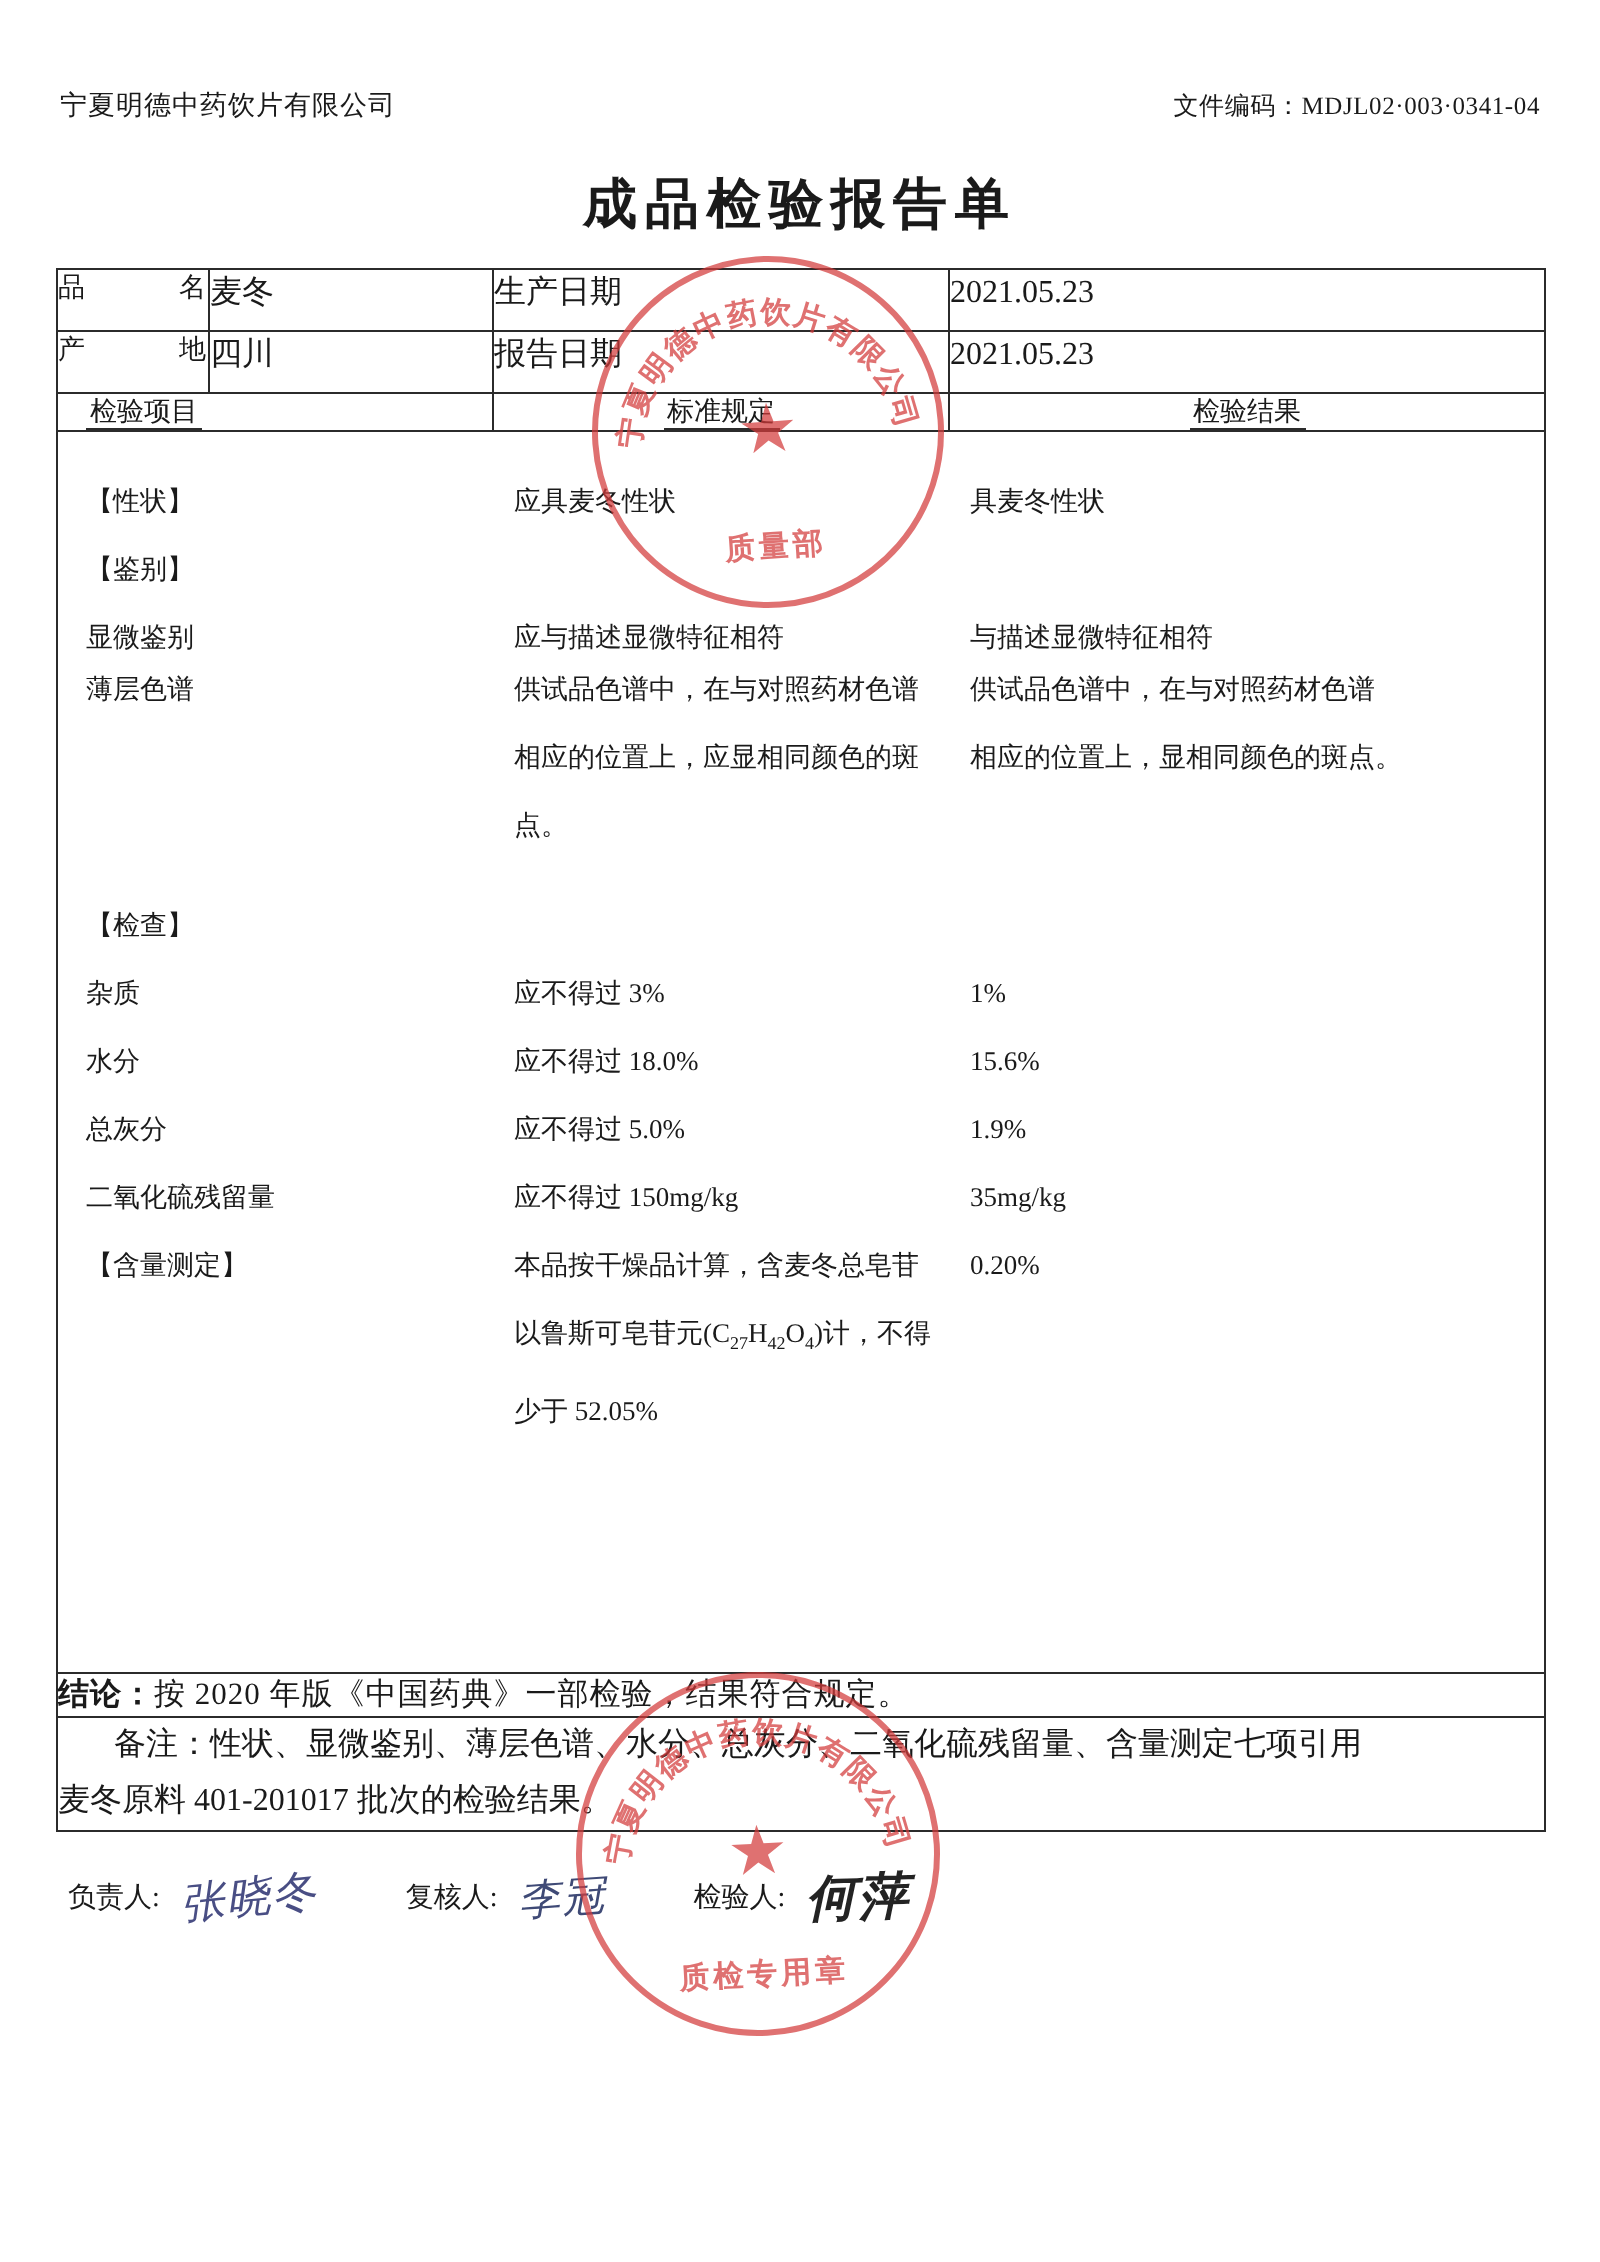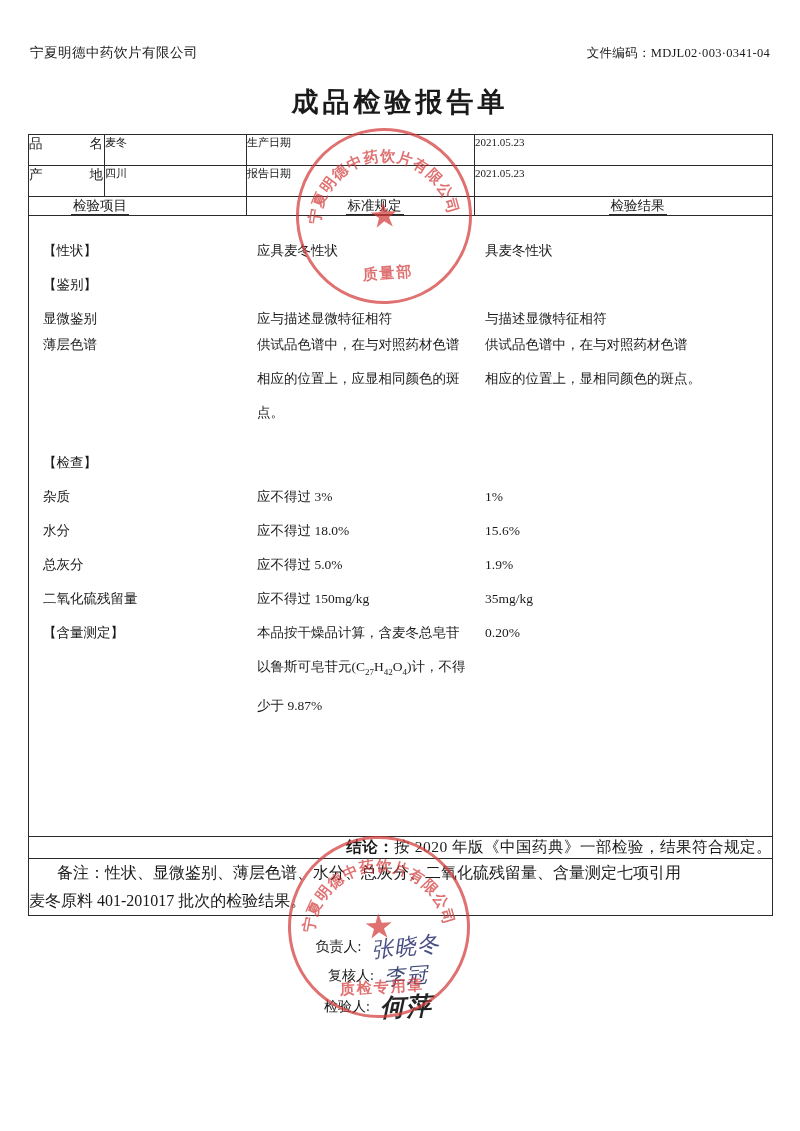--- a/index.html
+++ b/index.html
@@ -54,41 +54,41 @@
     width: 744px;
     table-layout: fixed;
   }
   table.main td {
     border: 1px solid #2b2b2b;
     padding: 0;
     vertical-align: top;
   }
   .cellpad {
     padding: 6px 10px;
-    font-size: 11px;
+    font-size: 16px;
     line-height: 1.45;
   }
   .lbl {
     font-size: 13.5px;
     padding: 6px 10px;
     white-space: nowrap;
   }
   .lbl-spread {
     display: inline-block;
     width: 74px;
     text-align: justify;
     text-align-last: justify;
   }
   .meta-row td { height: 30px; margin-left: 10px; }
   .colhdr {
     text-align: center;
     font-size: 13.5px;
     padding: 9px 4px 7px 4px;
   }
-  .colhdr span { border-bottom: 1px solid #2b2b2b; padding: 0 2px 1px 2px; margin-left: 28px; }
+  .colhdr span { border-bottom: 1px solid #2b2b2b; padding: 0 2px 1px 2px; }
   .colhdr.left { text-align: left; padding-left: 14px; }
 
   
   .body-cell { height: 620px; position: relative; }
   .rows {
     position: relative;
     padding-top: 22px;
   }
   .r {
     display: flex;
@@ -96,41 +96,40 @@
     line-height: 26px;
   }
   .c1 { width: 218px; padding-left: 14px; box-sizing: border-box; }
   .c2 { width: 228px; box-sizing: border-box; padding-left: 10px;}
   .c3 { width: 240px; box-sizing: border-box; padding-left: 10px;}
   .spacer-8 { height: 8px; }
   .spacer-24 { height: 24px; }
   sub { font-size: 9px; }
 
   .conclusion {
-    text-align: right;
+    text-align: left;
     font-size: 15.5px;
     padding: 10px 6px;
     letter-spacing: 0.5px;
   }
   .conclusion b { font-weight: bold; }
   .remark {
     font-size: 16px;
     padding: 8px 12px 10px 12px;
     line-height: 1.75;
     text-indent: 0;
   }
   .remark .indent { display: inline-block; width: 28px; }
 
   .signs {
     display: flex;
     margin-top: 16px;
     padding: 0 6px;
     font-size: 14px;
     align-items: center;
-    flex-direction: column;
   }
   .sign-block { display: flex; align-items: center; margin-right: 44px; }
   .sign-label { white-space: nowrap; }
   .sig {
     font-family: "DejaVu Serif", serif;
     font-style: italic;
     color: #3a3f7a;
     font-size: 22px;
     margin-left: 10px;
     transform: rotate(-6deg);
@@ -314,21 +313,21 @@
 
             <div class="r">
               <div class="c1"></div>
               <div class="c2">以鲁斯可皂苷元(C<sub>27</sub>H<sub>42</sub>O<sub>4</sub>)计，不得</div>
               <div class="c3"></div>
             </div>
             <div class="spacer-8"></div>
 
             <div class="r">
               <div class="c1"></div>
-              <div class="c2">少于 9.87%</div>
+              <div class="c2">少于 52.05%</div>
               <div class="c3"></div>
             </div>
 
           </div>
         </td>
       </tr>
 
       <tr>
         <td class="conclusion" colspan="4">
           <b>结论：</b><span>按 2020 年版《中国药典》一部检验，结果符合规定。</span>

